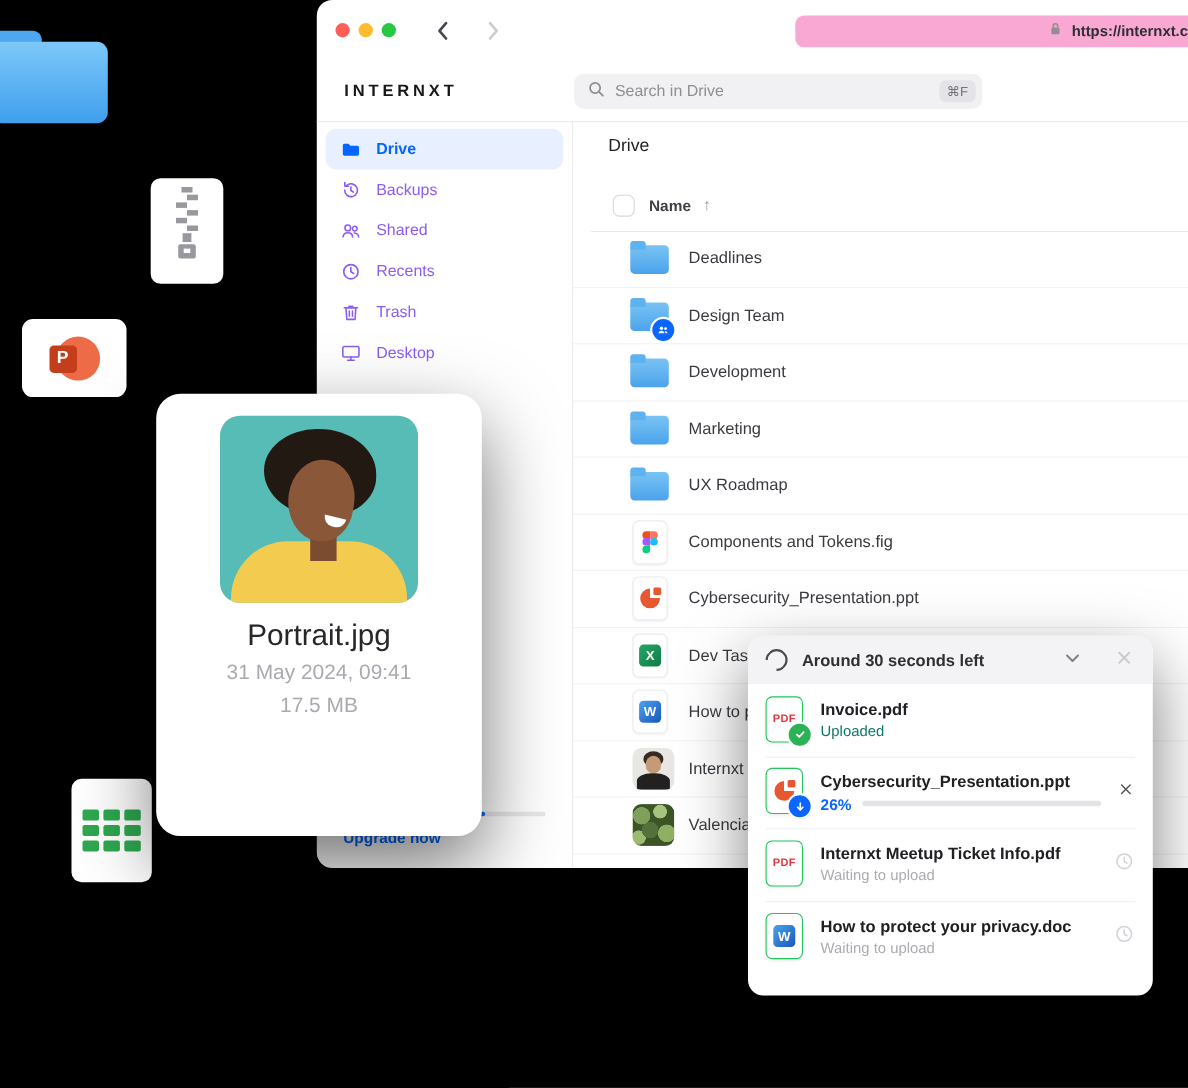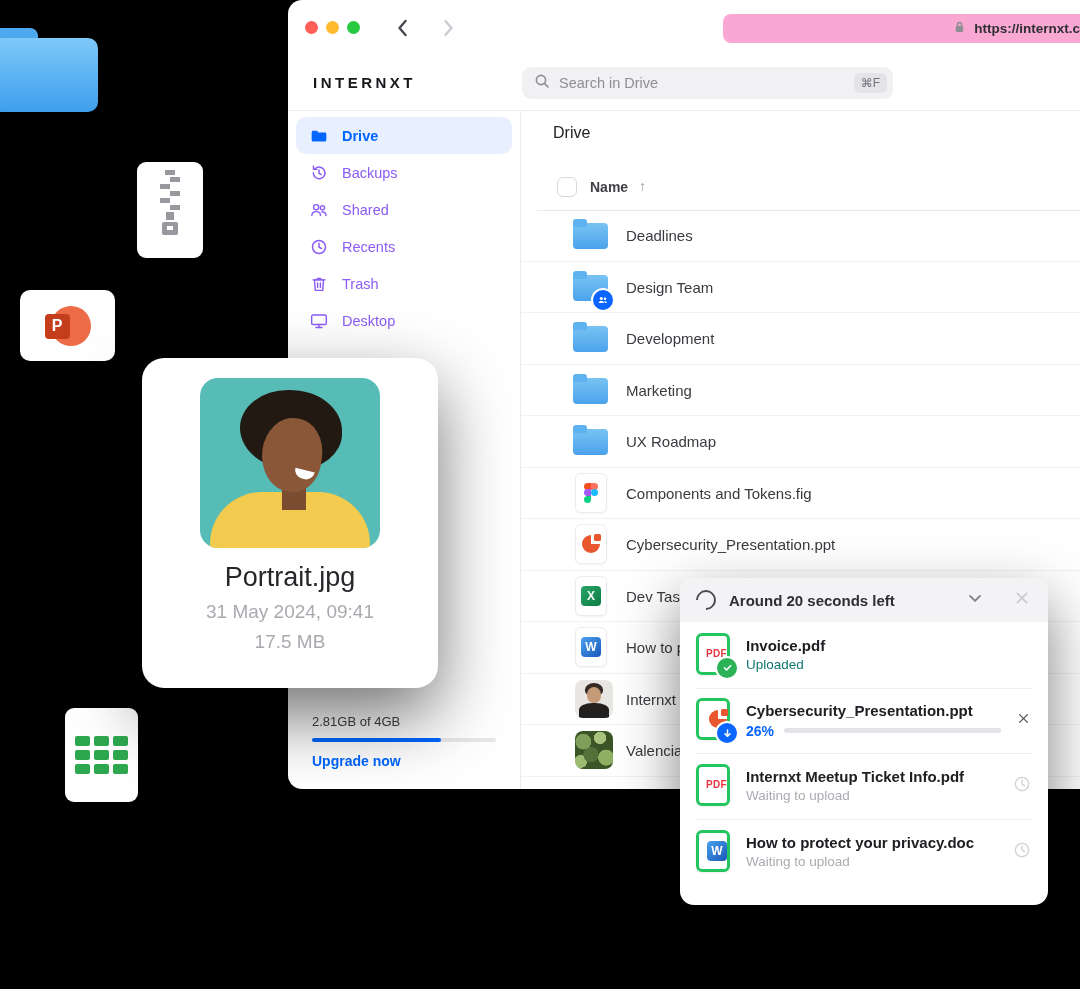--- a/index.html
+++ b/index.html
@@ -106,21 +106,21 @@
 
   
   .upanel{position:absolute;left:680px;top:578px;width:368px;height:327px;background:#fff;border-radius:14px;box-shadow:0 24px 60px rgba(0,0,0,.5);overflow:hidden;z-index:5}
   .u-head{height:44px;background:#F3F3F5;display:flex;align-items:center;gap:13px;padding:0 16px}
   .spinner{width:16px;height:16px;border:2.5px solid #4C4C54;border-left-color:transparent;border-radius:50%;transform:rotate(-45deg);flex:none}
   .u-title{flex:1;font-size:15px;font-weight:600;color:#2E2E33}
   .u-chevron{margin-right:14px}
   .u-item{height:65.6px;display:flex;align-items:center;gap:14px;padding:0 16px;position:relative}
   .u-item:not(:first-child)::before{content:"";position:absolute;left:16px;right:16px;top:0;height:1px;background:#F0F0F2}
   .u-ic{position:relative;width:36px;height:44px;flex:none}
-  .u-card{width:34px;height:42px;background:#fff;border:3px solid #22c55e;border-radius:6px;box-shadow:0 1px 3px rgba(0,0,0,.07);display:flex;align-items:center;justify-content:flex-end;box-sizing:border-box}
+  .u-card{width:34px;height:42px;background:#fff;border:1px solid #22c55e;border-radius:6px;box-shadow:0 1px 3px rgba(0,0,0,.07);display:flex;align-items:center;justify-content:center;box-sizing:border-box}
   .u-glyph{display:none}
   .u-item.i-pdf .gu-pdf{display:block}
   .gu-pdf{font-size:10px;font-weight:800;color:#E5353F;letter-spacing:.3px}
   .gu-ppt{position:relative;width:18px;height:18px;border-radius:50%;background:conic-gradient(from 90deg,#E8572F 0 270deg,transparent 270deg 360deg)}
   .gu-ppt::after{content:"";position:absolute;right:-1px;top:-1px;width:7px;height:7px;background:#E8572F;border-radius:1.5px}
   .u-item.i-ppt .gu-ppt{display:block}
   .gu-doc{width:20px;height:20px;border-radius:4px;background:linear-gradient(135deg,#4AA3EE,#1956B8);color:#fff;font-weight:800;font-size:12px;align-items:center;justify-content:center}
   .u-item.i-doc .gu-doc{display:flex}
   .u-badge{position:absolute;right:-7px;bottom:-3px;width:20px;height:20px;border-radius:50%;border:2.5px solid #fff;display:none;align-items:center;justify-content:center}
   .t-done .b-check{display:flex;background:#2BB256}
@@ -134,21 +134,21 @@
   .t-uploading .u-progress{display:flex}
   .u-pct{font-size:14px;font-weight:600;color:#0A66FF}
   .u-track{flex:1;height:5px;background:#E4E4E8;border-radius:3px}
   .u-fill{height:5px;background:#0A66FF;border-radius:3px}
   .u-cancel{display:none;flex:none}
   .t-uploading .u-cancel{display:block}
   .u-clock{display:none;flex:none}
   .t-waiting .u-clock{display:block}
 
   
-  .pcard{position:absolute;left:142px;top:358px;width:296px;height:330px;background:#fff;border-radius:22px;box-shadow:0 28px 70px rgba(0,0,0,.55);z-index:6}
+  .pcard{position:absolute;left:142px;top:358px;width:296px;height:402px;background:#fff;border-radius:22px;box-shadow:0 28px 70px rgba(0,0,0,.55);z-index:6}
   .pimg{position:absolute;left:58px;top:20px;width:180px;height:170px;border-radius:18px;background:#57BBB6;overflow:hidden}
   .m-shirt{position:absolute;left:10px;bottom:-10px;width:160px;height:66px;background:#F3CC4F;border-radius:52px 52px 0 0}
   .m-neck{position:absolute;left:82px;top:100px;width:24px;height:32px;background:#7C4C30}
   .m-hair{position:absolute;left:40px;top:12px;width:102px;height:80px;background:#231913;border-radius:48% 52% 46% 54%}
   .m-face{position:absolute;left:62px;top:40px;width:60px;height:74px;background:#8A5838;border-radius:50% 50% 46% 54%;transform:rotate(8deg)}
   .m-smile{position:absolute;left:94px;top:92px;width:20px;height:9px;background:#fff;border-radius:0 0 10px 10px;transform:rotate(14deg)}
   .pname{position:absolute;top:204px;width:100%;text-align:center;font-size:27px;color:#27272B}
   .pdate{position:absolute;top:243px;width:100%;text-align:center;font-size:19px;color:#A9A9B0}
   .psize{position:absolute;top:273px;width:100%;text-align:center;font-size:19px;color:#A9A9B0}
 </style>
@@ -457,21 +457,21 @@
       <i class="m-smile"></i>
   </div>
   <div class="pname">Portrait.jpg</div>
   <div class="pdate">31 May 2024, 09:41</div>
   <div class="psize">17.5 MB</div>
 </div>
 
 <div class="upanel">
   <div class="u-head">
     <span class="spinner"></span>
-    <span class="u-title">Around 20 seconds left</span>
+    <span class="u-title">Around 30 seconds left</span>
     <span class="u-chevron">
       <svg width="20" height="20" viewBox="0 0 24 24" fill="none" stroke="#7F7F88" stroke-width="2.2" stroke-linecap="round" stroke-linejoin="round">
           <polyline points="6,9.5 12,15.5 18,9.5"></polyline>
         </svg>
     </span>
     <span>
       <svg width="20" height="20" viewBox="0 0 24 24" fill="none" stroke="#C9C9CF" stroke-width="2" stroke-linecap="round">
           <line x1="6.5" y1="6.5" x2="17.5" y2="17.5"></line>
           <line x1="17.5" y1="6.5" x2="6.5" y2="17.5"></line>
         </svg>

